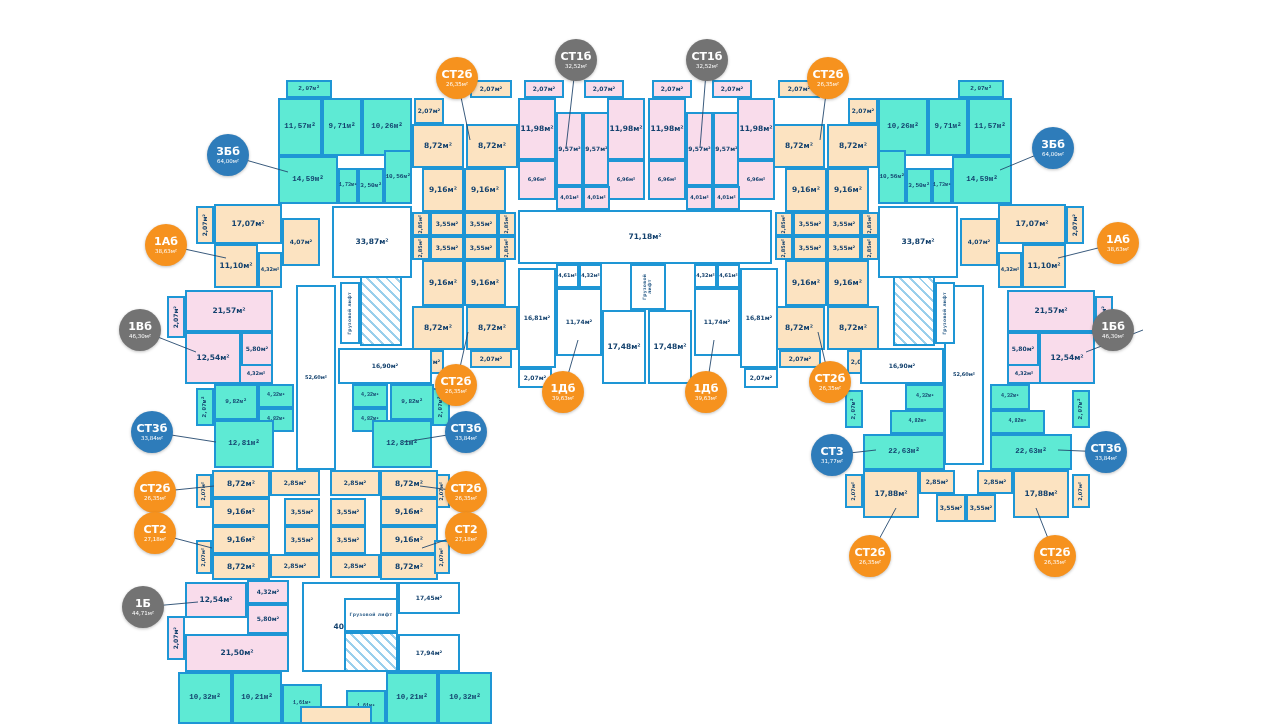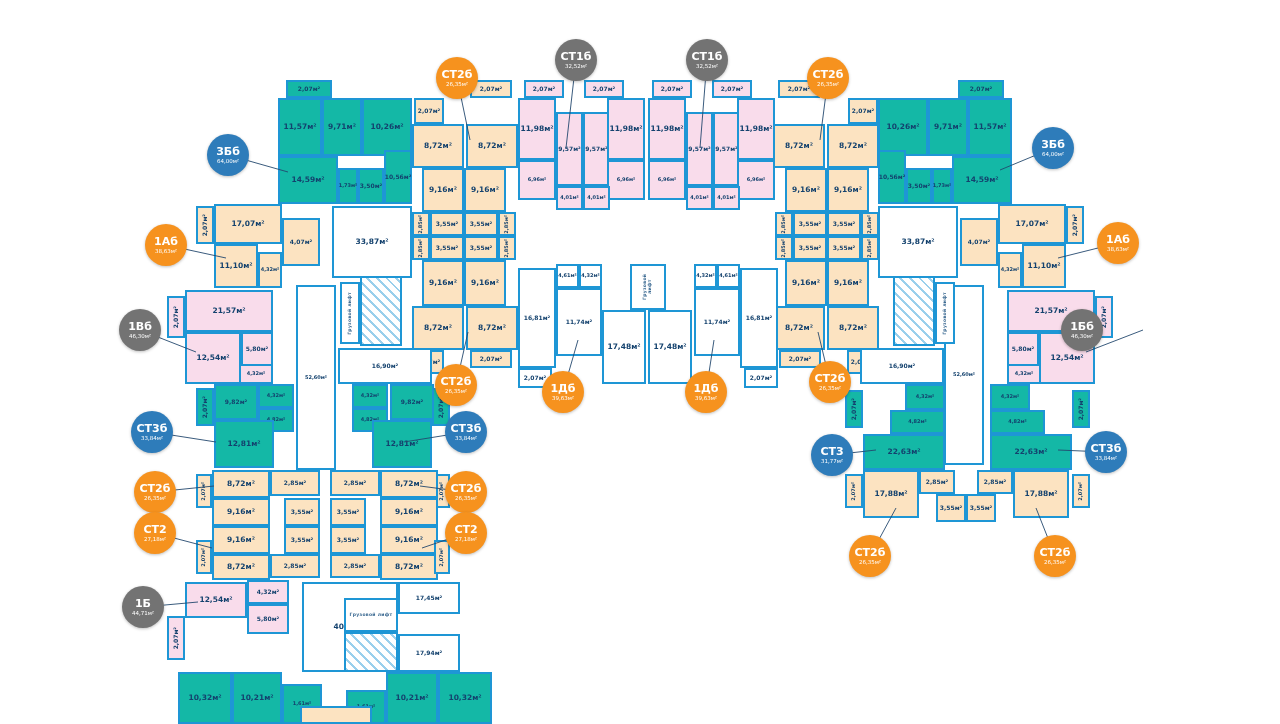--- a/index.html
+++ b/index.html
@@ -17,21 +17,21 @@
     display:flex;
     align-items:center;
     justify-content:center;
     text-align:center;
     color:#14426e;
     font-weight:700;
     font-size:7.5px;
     line-height:1.05;
     z-index:1;
   }
-  .f-b{background:#14b8a6;}
+  .f-b{background:#5eead4;font-family:Liberation Mono, monospace;}
   .f-p{background:#fce3c1;}
   .f-k{background:#f9dceb;}
   .f-w{background:#ffffff;}
   .f-e{background:#ffffff;}
   .f-h{
     background:#ffffff;
     background-image:repeating-linear-gradient(45deg, rgba(30,150,213,.45) 0 2px, transparent 2px 7px);
   }
   .sz1{font-size:6px;}
   .sz2{font-size:5px;font-weight:600;}
@@ -283,20 +283,23 @@
     </div>
     <div class="room f-p sz1" style="left: 847px; top: 350px; width: 30px; height: 24px;">
       <span>2,07м²</span>
     </div>
     <div class="room f-p sz1" style="left: 779px; top: 350px; width: 42px; height: 18px;">
       <span>2,07м²</span>
     </div>
     <div class="room f-w" style="left: 332px; top: 206px; width: 80px; height: 72px;">
       <span>33,87м²</span>
     </div>
+    <div class="room f-w" style="left: 518px; top: 210px; width: 254px; height: 54px;">
+      <span>71,18м²</span>
+    </div>
     <div class="room f-w" style="left: 878px; top: 206px; width: 80px; height: 72px;">
       <span>33,87м²</span>
     </div>
     <div class="room f-w sz2" style="left: 296px; top: 285px; width: 40px; height: 185px;">
       <span>52,60м²</span>
     </div>
     <div class="room f-w sz2" style="left: 944px; top: 285px; width: 40px; height: 180px;">
       <span>52,60м²</span>
     </div>
     <div class="room f-w sz1" style="left: 338px; top: 348px; width: 94px; height: 36px;">
@@ -462,20 +465,23 @@
       <span>2,07м²</span>
     </div>
     <div class="room f-k" style="left: 185px; top: 582px; width: 62px; height: 36px;">
       <span>12,54м²</span>
     </div>
     <div class="room f-k sz1" style="left: 247px; top: 580px; width: 42px; height: 24px;">
       <span>4,32м²</span>
     </div>
     <div class="room f-k sz1" style="left: 247px; top: 604px; width: 42px; height: 30px;">
       <span>5,80м²</span>
+    </div>
+    <div class="room f-k" style="left: 185px; top: 634px; width: 104px; height: 38px;">
+      <span>21,50м²</span>
     </div>
     <div class="room f-k sz1 vert" style="left: 167px; top: 616px; width: 18px; height: 44px;">
       <span>2,07м²</span>
     </div>
     <div class="room f-w" style="left: 302px; top: 582px; width: 96px; height: 90px;">
       <span>40,48м²</span>
     </div>
     <div class="room f-w sz1" style="left: 398px; top: 582px; width: 62px; height: 32px;">
       <span>17,45м²</span>
     </div>
@@ -650,21 +656,21 @@
       <span class="ba">38,63м²</span>
     </div>
     <div class="badge c-orange" style="left: 1118px; top: 243px;">
       <span class="bl">1Аб</span>
       <span class="ba">38,63м²</span>
     </div>
     <div class="badge c-pink" style="left: 140px; top: 330px;">
       <span class="bl">1Вб</span>
       <span class="ba">46,30м²</span>
     </div>
-    <div class="badge c-pink" style="left: 1082px; top: 330px;">
+    <div class="badge c-pink" style="left: 1113px; top: 330px;">
       <span class="bl">1Бб</span>
       <span class="ba">46,30м²</span>
     </div>
     <div class="badge c-blue" style="left: 152px; top: 432px;">
       <span class="bl">СТ3б</span>
       <span class="ba">33,84м²</span>
     </div>
     <div class="badge c-blue" style="left: 466px; top: 432px;">
       <span class="bl">СТ3б</span>
       <span class="ba">33,84м²</span>

